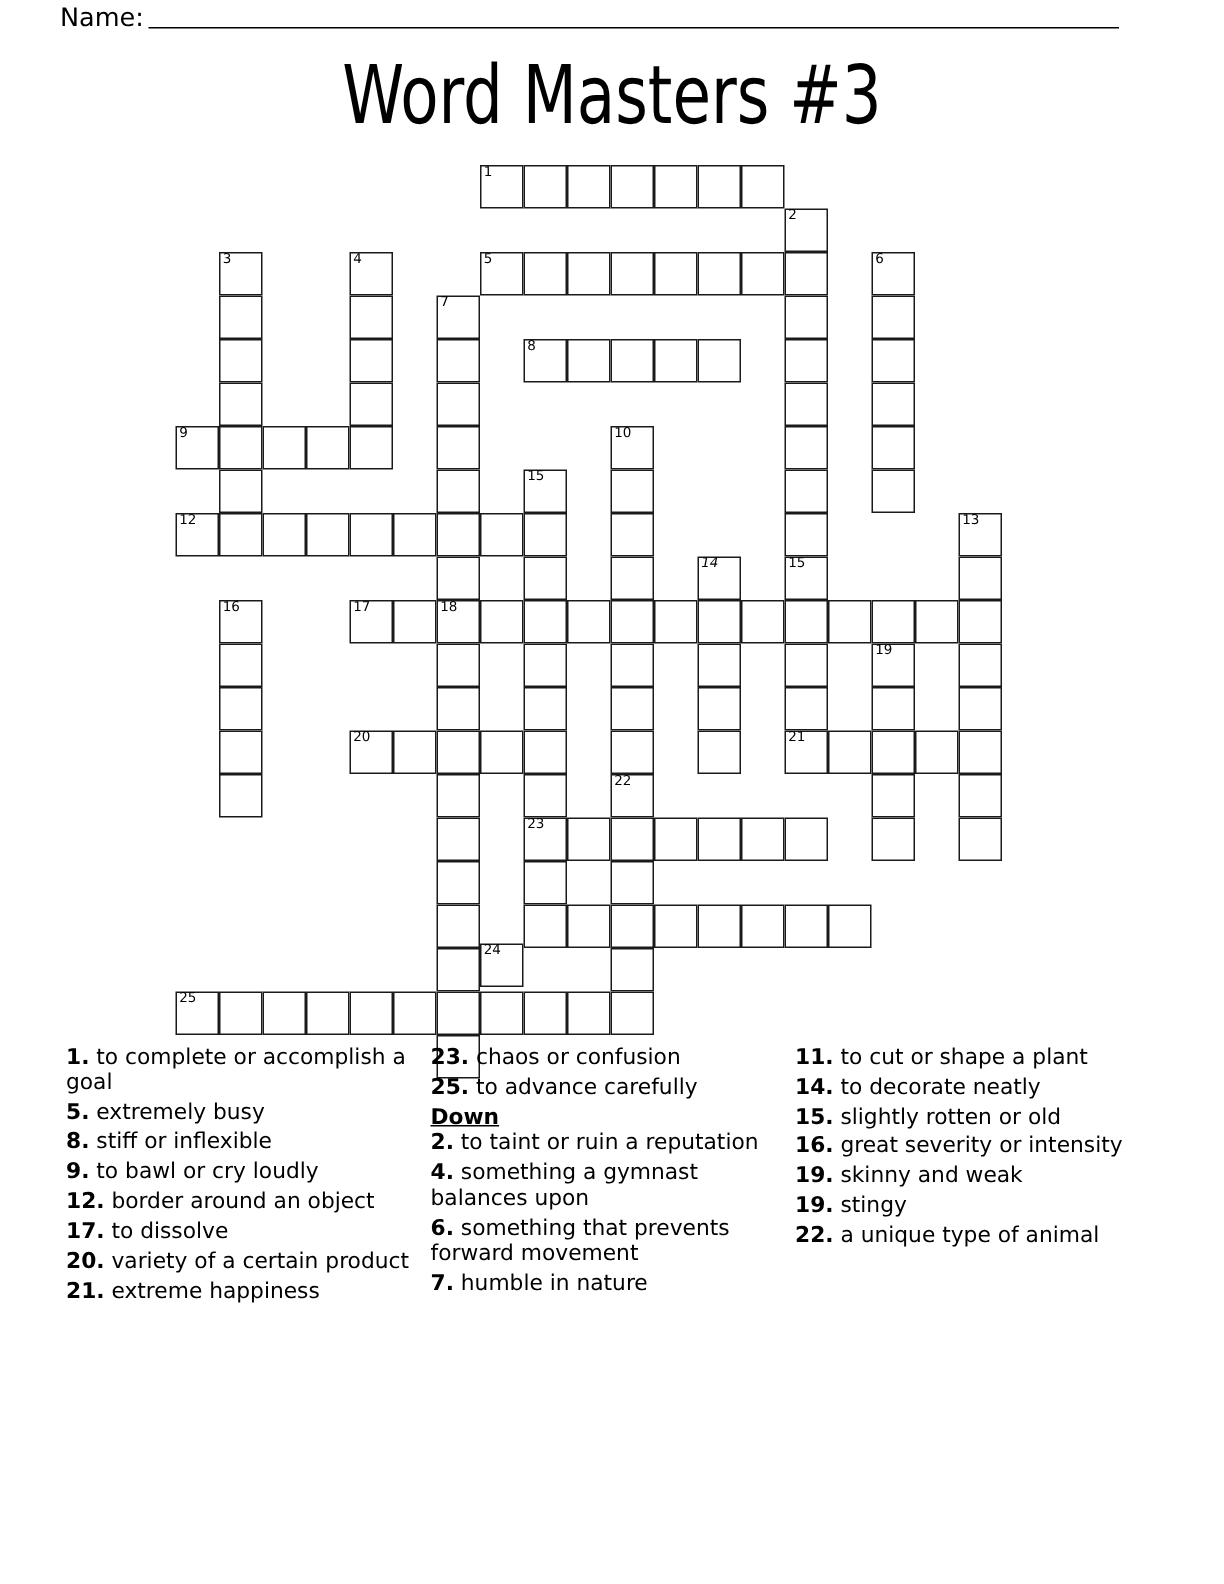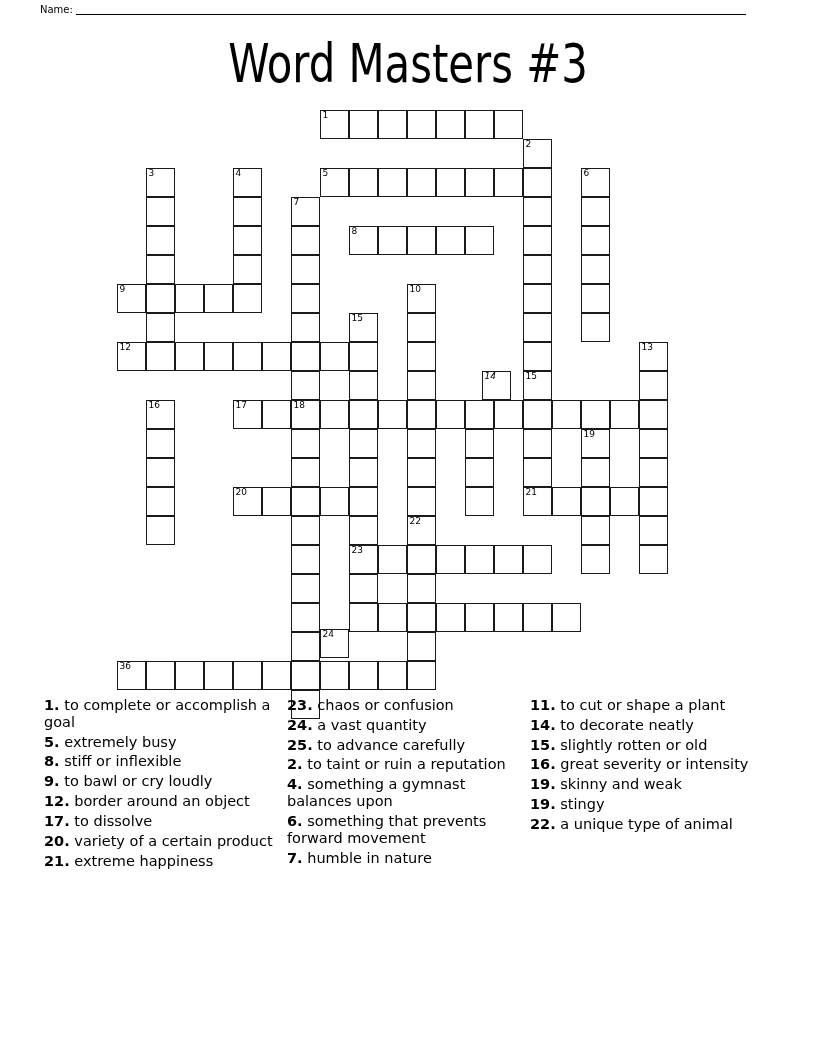--- a/index.html
+++ b/index.html
@@ -14,22 +14,22 @@
     width: 816px; height: 1056px;
     overflow: hidden;
   }
 
   
   .name-row {
     position: absolute;
     left: 40px; top: 2px;
     width: 706px;
     display: flex;
-    align-items: flex-end;
-    font-size: 10px;
+    align-items: center;
+    font-size: 17px;
     color: #000;
   }
   .name-label { white-space: nowrap; }
   .name-rule {
     flex: 1;
     margin-left: 3px;
     border-bottom: 1px solid #000;
     height: 13px;
   }
 
@@ -196,21 +196,21 @@
       <div class="cell" style="left: 320px; top: 342px;"></div>
       <div class="cell" style="left: 349px; top: 342px;"></div>
       <div class="cell" style="left: 407px; top: 342px;"></div>
       <div class="cell" style="left: 523px; top: 342px;"></div>
       <div class="cell" style="left: 639px; top: 342px;">
         <span class="num">13</span>
       </div>
       <div class="cell" style="left: 291px; top: 371px;"></div>
       <div class="cell" style="left: 349px; top: 371px;"></div>
       <div class="cell" style="left: 407px; top: 371px;"></div>
-      <div class="cell" style="left: 482px; top: 371px; font-style: italic;">
+      <div class="cell" style="left: 465px; top: 371px; font-style: italic;">
         <span class="num">14</span>
       </div>
       <div class="cell" style="left: 523px; top: 371px;">
         <span class="num">15</span>
       </div>
       <div class="cell" style="left: 639px; top: 371px;"></div>
       <div class="cell" style="left: 146px; top: 400px;">
         <span class="num">16</span>
       </div>
       <div class="cell" style="left: 233px; top: 400px;">
@@ -298,21 +298,21 @@
       <div class="cell" style="left: 378px; top: 603px;"></div>
       <div class="cell" style="left: 407px; top: 603px;"></div>
       <div class="cell" style="left: 436px; top: 603px;"></div>
       <div class="cell" style="left: 465px; top: 603px;"></div>
       <div class="cell" style="left: 494px; top: 603px;"></div>
       <div class="cell" style="left: 523px; top: 603px;"></div>
       <div class="cell" style="left: 552px; top: 603px;"></div>
       <div class="cell" style="left: 291px; top: 632px;"></div>
       <div class="cell" style="left: 407px; top: 632px;"></div>
       <div class="cell" style="left: 117px; top: 661px;">
-        <span class="num">36</span>
+        <span class="num">25</span>
       </div>
       <div class="cell" style="left: 146px; top: 661px;"></div>
       <div class="cell" style="left: 175px; top: 661px;"></div>
       <div class="cell" style="left: 204px; top: 661px;"></div>
       <div class="cell" style="left: 233px; top: 661px;"></div>
       <div class="cell" style="left: 262px; top: 661px;"></div>
       <div class="cell" style="left: 291px; top: 661px;"></div>
       <div class="cell" style="left: 320px; top: 661px;"></div>
       <div class="cell" style="left: 349px; top: 661px;"></div>
       <div class="cell" style="left: 378px; top: 661px;"></div>
@@ -326,22 +326,22 @@
         <span class="clue"><b>5.</b> extremely busy</span>
         <span class="clue"><b>8.</b> stiff or inflexible</span>
         <span class="clue"><b>9.</b> to bawl or cry loudly</span>
         <span class="clue"><b>12.</b> border around an object</span>
         <span class="clue"><b>17.</b> to dissolve</span>
         <span class="clue"><b>20.</b> variety of a certain product</span>
         <span class="clue"><b>21.</b> extreme happiness</span>
       </div>
     <div class="clue-col c2" id="clue-col-2">
         <span class="clue"><b>23.</b> chaos or confusion</span>
-        <span class="clue"><b>24.</b> a vast quantity</span>
         <span class="clue"><b>25.</b> to advance carefully</span>
+        <span class="clue-head">Down</span>
         <span class="clue"><b>2.</b> to taint or ruin a reputation</span>
         <span class="clue"><b>4.</b> something a gymnast balances upon</span>
         <span class="clue"><b>6.</b> something that prevents forward movement</span>
         <span class="clue"><b>7.</b> humble in nature</span>
       </div>
     <div class="clue-col c3" id="clue-col-3">
         <span class="clue"><b>11.</b> to cut or shape a plant</span>
         <span class="clue"><b>14.</b> to decorate neatly</span>
         <span class="clue"><b>15.</b> slightly rotten or old</span>
         <span class="clue"><b>16.</b> great severity or intensity</span>

